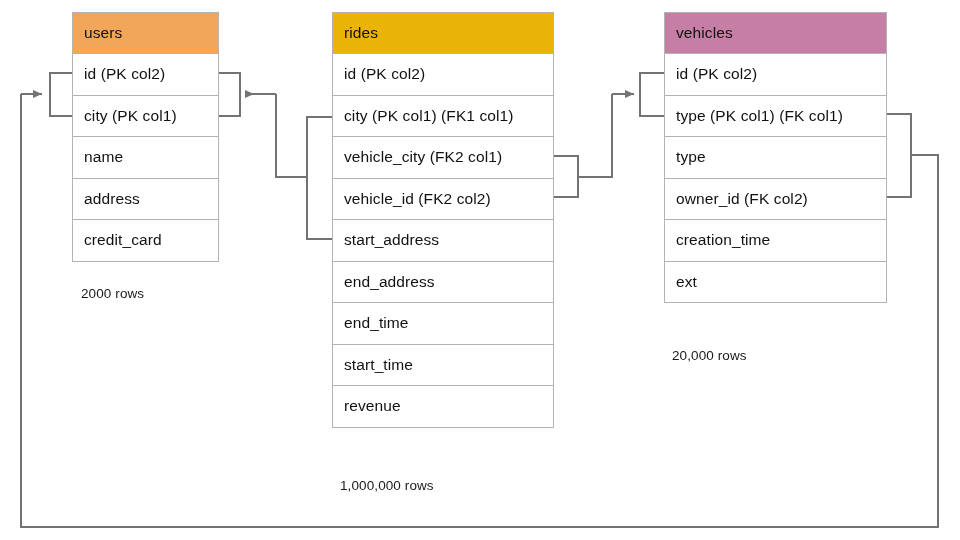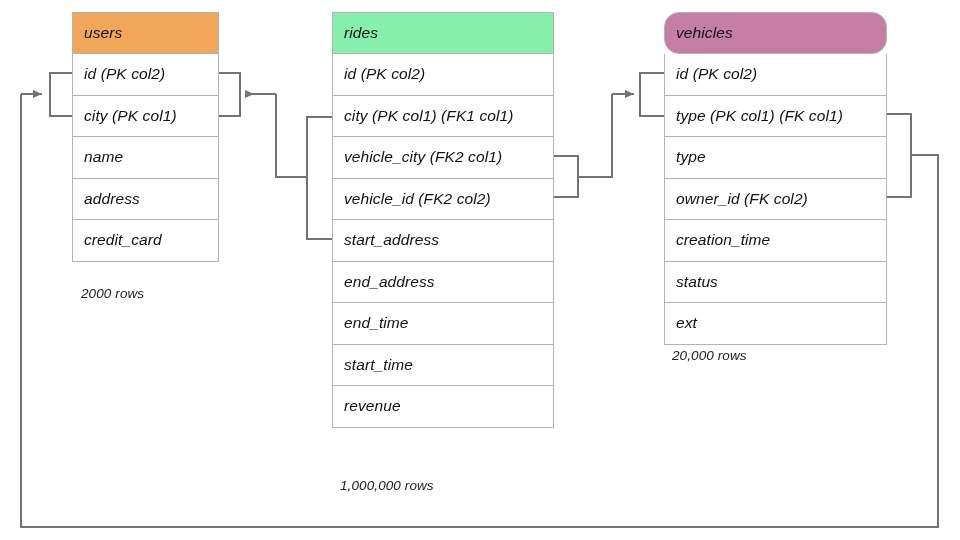--- a/index.html
+++ b/index.html
@@ -12,21 +12,20 @@
     font-family: "Liberation Sans", sans-serif;
     width: 960px;
     height: 540px;
     overflow: hidden;
     position: relative;
   }
   #canvas {
     position: relative;
     width: 960px;
     height: 380px;
-    font-style: italic;
   }
   svg.edges {
     position: absolute;
     left: 0;
     top: 0;
     width: 960px;
     height: 540px;
     overflow: visible;
   }
   .table-card {
@@ -119,38 +118,37 @@
     <div class="tbl-header" style="background:#f2a65a;">users</div>
     <div class="tbl-row">id (PK col2)</div>
     <div class="tbl-row">city (PK col1)</div>
     <div class="tbl-row">name</div>
     <div class="tbl-row">address</div>
     <div class="tbl-row">credit_card</div>
   </div>
   <div class="row-count" style="left:81px; top:286px;">2000 rows</div>
 
   <div class="table-card" style="left:332px; top:12px; width:222px;">
-    <div class="tbl-header" style="background:#86efac;">rides</div>
+    <div class="tbl-header" style="background:#eab308;">rides</div>
     <div class="tbl-row">id (PK col2)</div>
     <div class="tbl-row">city (PK col1) (FK1 col1)</div>
     <div class="tbl-row">vehicle_city (FK2 col1)</div>
     <div class="tbl-row">vehicle_id (FK2 col2)</div>
     <div class="tbl-row">start_address</div>
     <div class="tbl-row">end_address</div>
     <div class="tbl-row">end_time</div>
     <div class="tbl-row">start_time</div>
     <div class="tbl-row">revenue</div>
   </div>
   <div class="row-count" style="left:340px; top:478px;">1,000,000 rows</div>
 
   <div class="table-card" style="left:664px; top:12px; width:223px;">
-    <div class="tbl-header" style="background:#c57ea4;border-radius:15px;">vehicles</div>
+    <div class="tbl-header" style="background:#c57ea4;">vehicles</div>
     <div class="tbl-row">id (PK col2)</div>
     <div class="tbl-row">type (PK col1) (FK col1)</div>
     <div class="tbl-row">type</div>
     <div class="tbl-row">owner_id (FK col2)</div>
     <div class="tbl-row">creation_time</div>
-    <div class="tbl-row">status</div>
     <div class="tbl-row">ext</div>
   </div>
   <div class="row-count" style="left:672px; top:348px;text-align:right;">20,000 rows</div>
 
 </div>
 
 </body></html>

